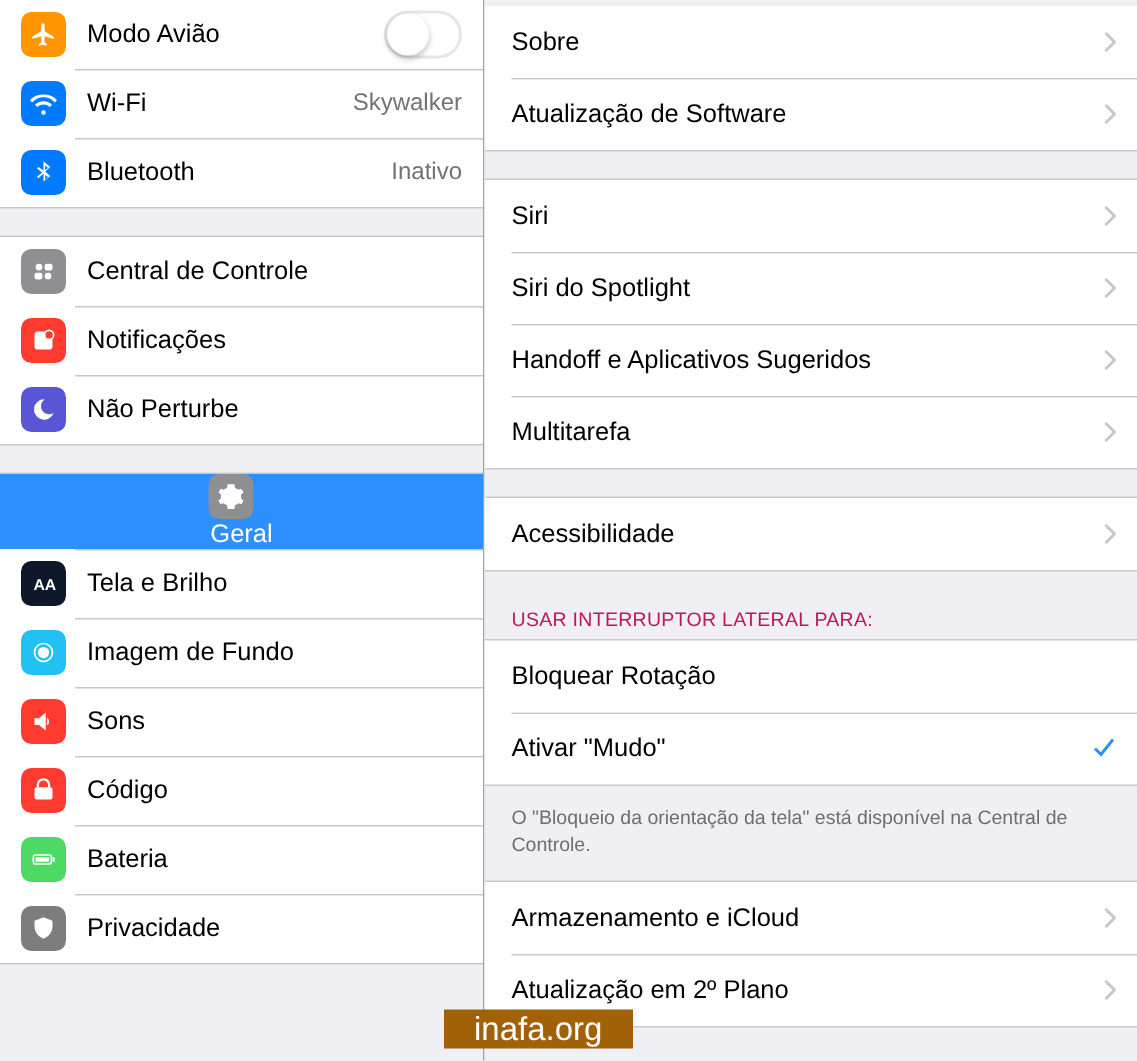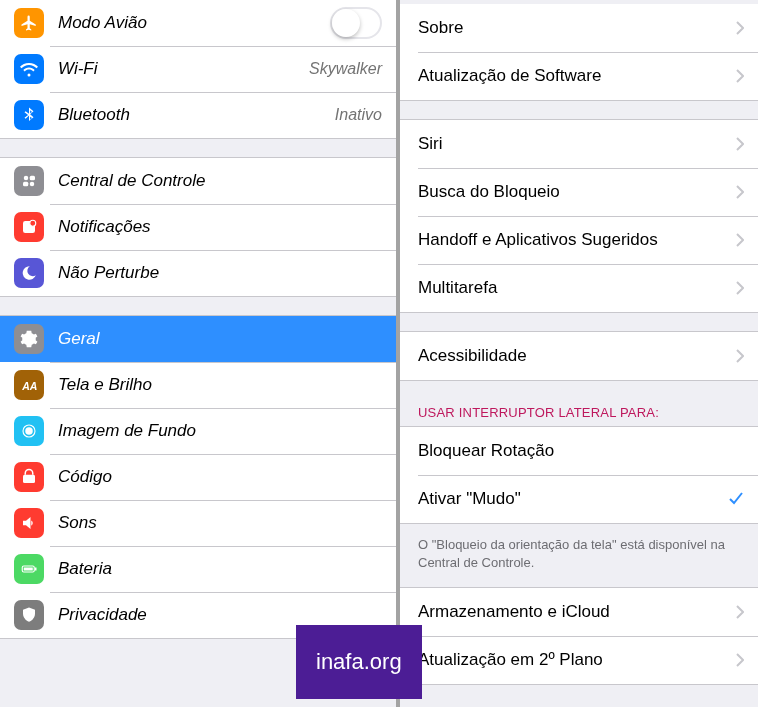--- a/index.html
+++ b/index.html
@@ -6,26 +6,25 @@
   body {
     font-family: -apple-system, "Helvetica Neue", Helvetica, Arial, sans-serif;
     background: #efeff4;
     width: 758px;
     height: 707px;
     overflow: hidden;
     display: flex;
     position: relative;
   }
   .sidebar {
-    width: 400px;
+    width: 323px;
     background: #efeff4;
-    border-right: 4px solid #a3a3a3;
+    border-right: 1px solid #a3a3a3;
     height: 100%;
     overflow: hidden;
-    font-style: italic;
   }
   .detail {
     flex: 1;
     background: #efeff4;
     height: 100%;
     overflow: hidden;
     padding-top: 4px;
   }
   .group {
     background: #fff;
@@ -46,20 +45,21 @@
     content: "";
     position: absolute;
     top: 0;
     left: 50px;
     right: 0;
     height: 1px;
     background: #c8c7cc;
   }
   .row.selected {
     background: #2e8fff;
+    flex-direction: column;
   }
   .row.selected .label { color: #fff; }
   .icon-box {
     width: 30px;
     height: 30px;
     border-radius: 7px;
     display: flex;
     align-items: center;
     justify-content: center;
     margin-right: 14px;
@@ -118,35 +118,35 @@
     width: 28px;
     height: 28px;
     background: #fff;
     border-radius: 50%;
     box-shadow: 0 2px 4px rgba(0,0,0,0.25);
   }
   .watermark {
     position: absolute;
     left: 296px;
     bottom: 8px;
-    background: #4c1d95;
+    background: #a16207;
     color: #fff;
     font-size: 22px;
     font-weight: 500;
-    padding: 24px 20px;
+    padding: 0 20px;
     font-family: Arial, sans-serif;
   }
   
   .bg-orange { background: #ff9500; }
   .bg-blue   { background: #007aff; }
   .bg-red    { background: #ff3b30; }
   .bg-gray   { background: #8e8e93; }
   .bg-grayd  { background: #7d7d7d; }
   .bg-indigo { background: #5856d6; }
-  .bg-bluea  { background: #a16207; }
+  .bg-bluea  { background: #0f172a; }
   .bg-cyan   { background: #21c1f3; }
   .bg-green  { background: #4cd964; }
   .bg-settings { background: #8e8e93; }
 </style>
 </head>
 <body>
 
 <div class="sidebar">
 
   <div class="group">
@@ -232,33 +232,33 @@
         <svg viewBox="0 0 24 24" fill="currentColor">
             <circle cx="12" cy="12" r="5"></circle>
             <circle cx="12" cy="12" r="8" fill="none" stroke="#fff" stroke-width="1.5"></circle>
           </svg>
       </div>
       <span class="label">Imagem de Fundo</span>
     </div>
     <div class="row">
       <div class="icon-box bg-red">
         <svg viewBox="0 0 24 24" fill="currentColor">
+            <path d="M4 9v6h4l6 5V4L8 9H4zm13 3a4 4 0 0 0-2-3.5v7A4 4 0 0 0 17 12z"></path>
+          </svg>
+      </div>
+      <span class="label">Sons</span>
+    </div>
+    <div class="row">
+      <div class="icon-box bg-red">
+        <svg viewBox="0 0 24 24" fill="currentColor">
             <rect x="4" y="9" width="16" height="11" rx="2"></rect>
             <path d="M7 9V7a5 5 0 0 1 10 0v2" fill="none" stroke="#fff" stroke-width="2"></path>
           </svg>
       </div>
       <span class="label">Código</span>
-    </div>
-    <div class="row">
-      <div class="icon-box bg-red">
-        <svg viewBox="0 0 24 24" fill="currentColor">
-            <path d="M4 9v6h4l6 5V4L8 9H4zm13 3a4 4 0 0 0-2-3.5v7A4 4 0 0 0 17 12z"></path>
-          </svg>
-      </div>
-      <span class="label">Sons</span>
     </div>
     <div class="row">
       <div class="icon-box bg-green">
         <svg viewBox="0 0 24 24" fill="currentColor">
             <rect x="3" y="8" width="16" height="8" rx="2" fill="none" stroke="#fff" stroke-width="1.5"></rect>
             <rect x="5" y="10" width="12" height="4"></rect>
             <rect x="20" y="10" width="2" height="4"></rect>
           </svg>
       </div>
       <span class="label">Bateria</span>
@@ -298,21 +298,21 @@
   <div class="group">
     <div class="row">
       <span class="label">Siri</span>
       <span class="chevron">
           <svg viewBox="0 0 8 14" fill="none" stroke="currentColor" stroke-width="2">
             <path d="M1 1l6 6-6 6"></path>
           </svg>
         </span>
     </div>
     <div class="row">
-      <span class="label">Busca do Bloqueio</span>
+      <span class="label">Siri do Spotlight</span>
       <span class="chevron">
           <svg viewBox="0 0 8 14" fill="none" stroke="currentColor" stroke-width="2">
             <path d="M1 1l6 6-6 6"></path>
           </svg>
         </span>
     </div>
     <div class="row">
       <span class="label">Handoff e Aplicativos Sugeridos</span>
       <span class="chevron">
           <svg viewBox="0 0 8 14" fill="none" stroke="currentColor" stroke-width="2">

